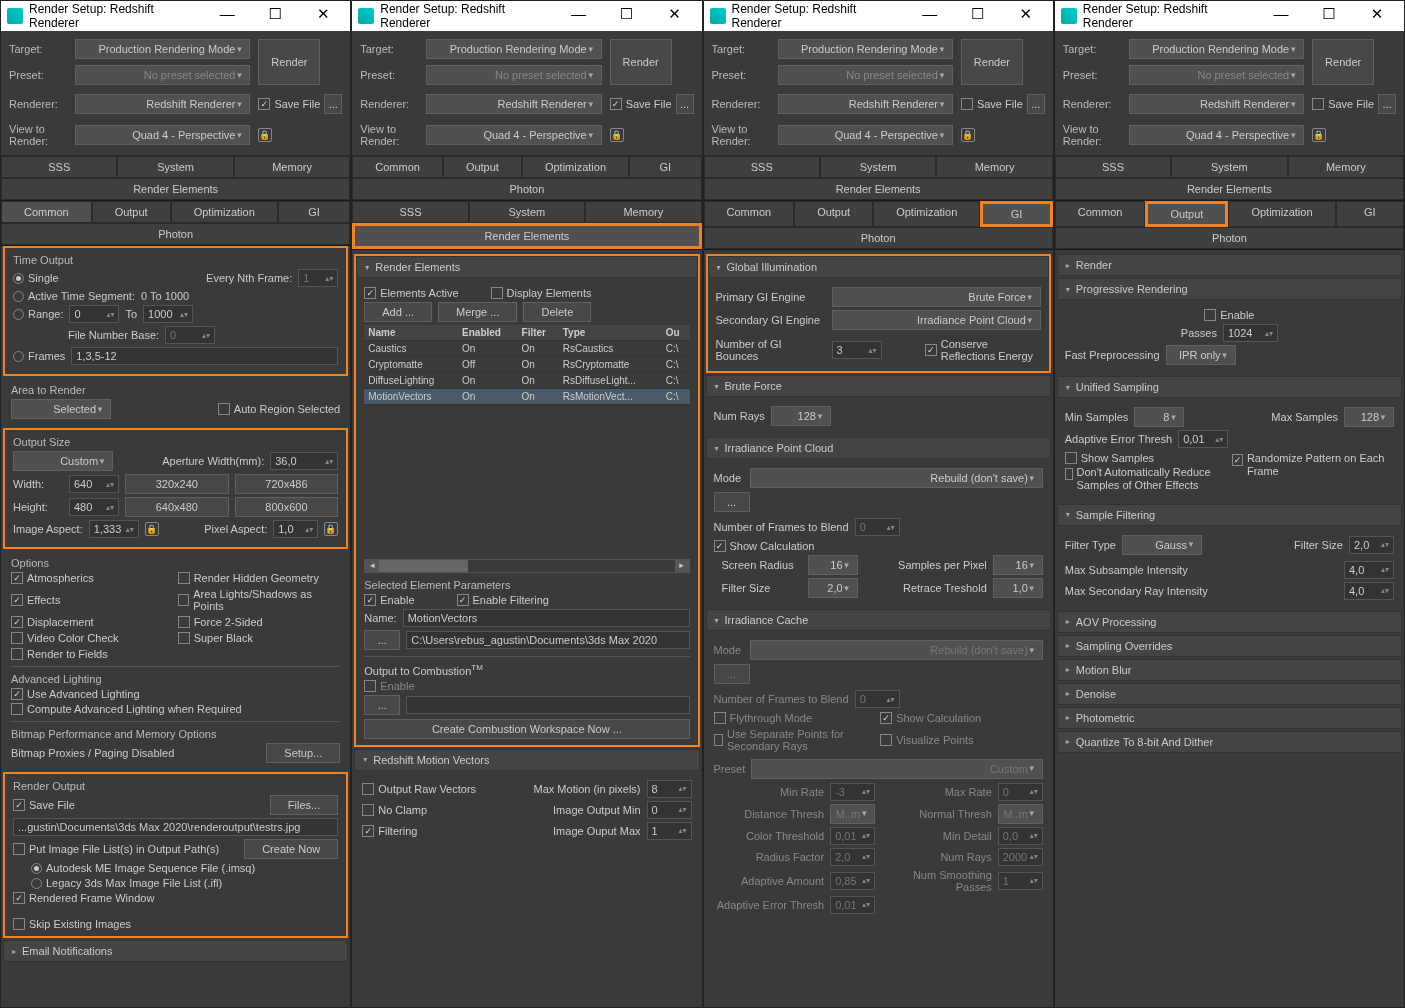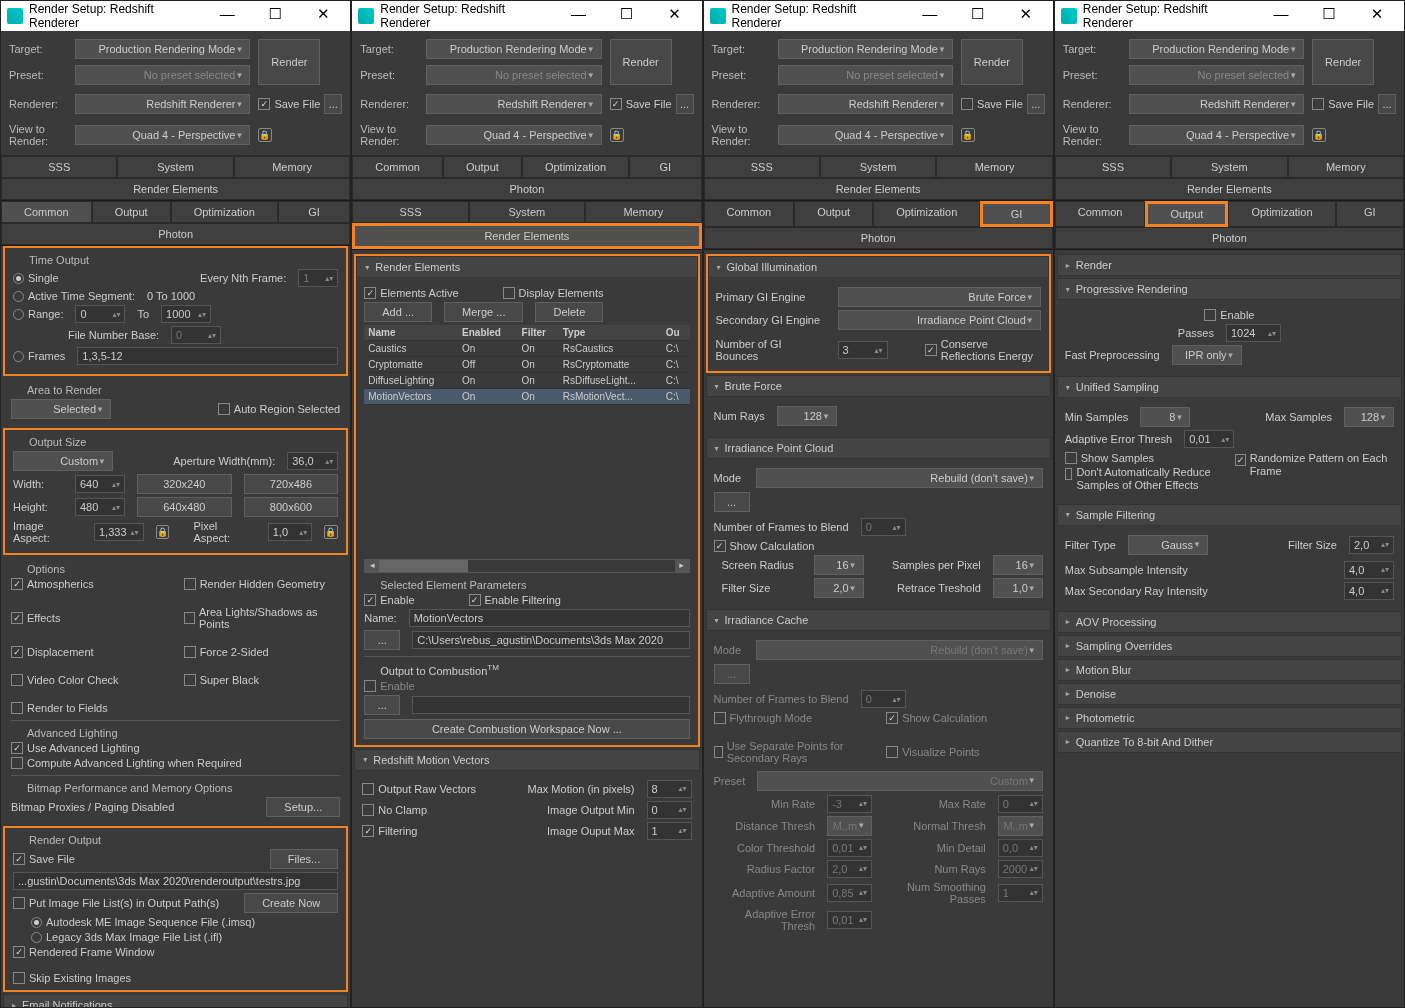--- a/index.html
+++ b/index.html
@@ -21,35 +21,35 @@
 .tabs{display:flex;flex-wrap:wrap;background:#2a2a2a;border-bottom:1px solid #1a1a1a}
 .tab{padding:4px 22px;background:#3f3f3f;border:1px solid #2a2a2a;cursor:pointer;white-space:nowrap;flex:1;text-align:center}
 .tab.act{background:#505050}
 .scroll{flex:1;overflow-y:auto;background:#3a3a3a;padding:2px}
 .roll{margin:2px 0}
 .rollh{background:#444;padding:4px 8px;display:flex;align-items:center;gap:6px;cursor:pointer;border:1px solid #333}
 .rollh .tri{font-size:8px;color:#aaa}
 .rollb{background:#3a3a3a;padding:6px 8px}
 .hl{border:2px solid #f58220}
 .hlt{border:3px solid #f58220}
-.row{display:flex;align-items:center;gap:12px;margin:3px 0}
+.row{display:flex;align-items:center;gap:6px;margin:3px 0}
 .rad{display:flex;align-items:center;gap:4px}
 .rad .r{width:11px;height:11px;border:1px solid #888;border-radius:50%;display:flex;align-items:center;justify-content:center}
 .rad.on .r::after{content:"";width:5px;height:5px;background:#ccc;border-radius:50%}
 .inp,.spin{background:#333;border:1px solid #555;height:18px;padding:0 4px;display:flex;align-items:center}
 .spin{justify-content:space-between}
 .spin .sp{color:#888;font-size:8px}
 .btn{background:#484848;border:1px solid #606060;padding:2px 17px;height:20px;display:flex;align-items:center;justify-content:center;cursor:pointer}
-.sub{color:#bbb;margin:6px 16px 3px}
+.sub{color:#bbb;margin:6px 0 3px}
 .tbl{width:100%;border-collapse:collapse}
 .tbl th,.tbl td{text-align:left;padding:2px 4px;border-bottom:1px solid #333;font-size:10px}
 .tbl th{background:#444}
 .tbl tr.sel td{background:#4a5a6a}
 .hr{height:1px;background:#555;margin:6px 0}
-.grid2{display:grid;grid-template-columns:1fr 1fr;gap:16px}
+.grid2{display:grid;grid-template-columns:1fr 1fr;gap:4px}
 .scrollbar{display:flex;height:14px;background:#333;border:1px solid #555;margin-top:4px}
 .scrollbar .sbbtn{width:14px;background:#555;text-align:center;font-size:9px}
 .scrollbar .sbtrack{flex:1;background:#3a3a3a;position:relative}
 .scrollbar .sbthumb{position:absolute;left:0;width:30%;height:100%;background:#666}
 </style>
 </head>
 <body>
 
 <div class="win">
 <div class="title">
@@ -176,21 +176,21 @@
 
 <div class="rollb hl">
  <div class="sub" style="margin-top:0">Output Size</div>
  <div class="row">
           <div class="dd" style="width:100px">
             <span>Custom</span>
             <span class="ar">▼</span>
           </div>
           <span style="flex:1"></span>
           <span>Aperture Width(mm):</span>
-          <div class="spin" style="width:51px">
+          <div class="spin" style="width:68px">
             <span>36,0</span>
             <span class="sp">▴▾</span>
           </div>
         </div>
  <div class="row">
           <span style="width:50px">Width:</span>
           <div class="spin" style="width:50px">
             <span>640</span>
             <span class="sp">▴▾</span>
           </div>

